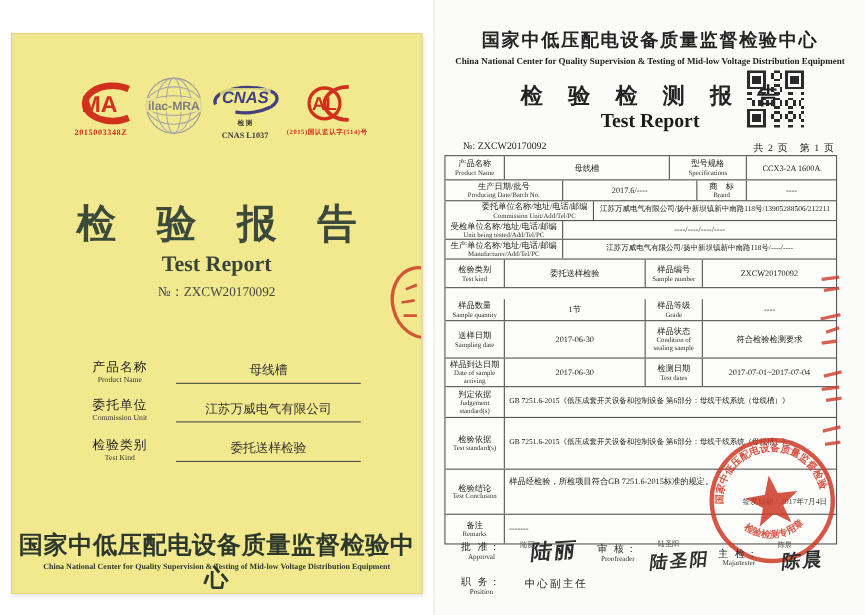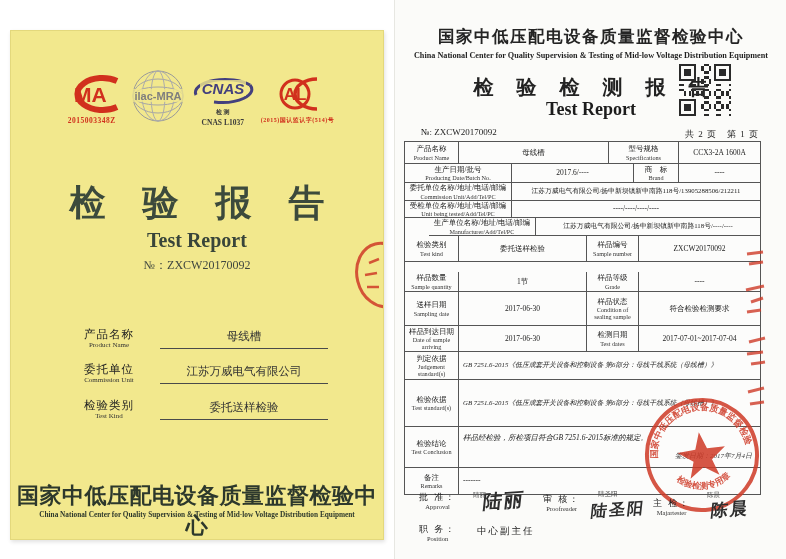--- a/index.html
+++ b/index.html
@@ -50,21 +50,21 @@
   .trow{display:flex;border-bottom:1px solid #555;align-items:stretch;box-sizing:border-box;}
   .trow:last-child{border-bottom:none;}
   .tc{border-right:1px solid #555;display:flex;flex-direction:column;justify-content:center;
     align-items:center;text-align:center;padding:1px 2px;box-sizing:border-box;overflow:hidden;}
   .tc:last-child{border-right:none;justify-content:center;}
   .tc.grow{flex:1;}
   .cn{font-size:7.5px;color:#222;line-height:1.25;}
   .en{font-size:6.2px;color:#333;line-height:1.15;}
   .val{font-size:7.5px;color:#222;line-height:1.3;}
   .val.small{font-size:6.8px;}
-  .leftalign{align-items:flex-start;text-align:left;padding-left:4px;font-style:italic;}
+  .leftalign{align-items:flex-start;text-align:left;padding-left:4px;}
   .w54{width:54px;} .w150{width:150px;} .w70{width:70px;}
   .w107{width:107px;} .w122{width:122px;} .w45{width:45px;}
   .w128{width:128px;} .w52{width:52px;}
   .conc-cell{position:relative;}
   .issue-date{position:absolute;right:8px;bottom:6px;font-size:7px;color:#3f3f3f;}
   
   .round-seal{position:absolute;left:248px;top:396px;width:118px;height:118px;
     opacity:.86;transform:rotate(-8deg);pointer-events:none;}
   .paging-seal{position:absolute;left:348px;top:250px;width:24px;height:165px;opacity:.8;pointer-events:none;}
   
@@ -290,41 +290,41 @@
         </div>
       <div class="tc w45">
           <div class="cn">商　标</div>
           <div class="en">Brand</div>
         </div>
       <div class="tc grow">
           <div class="val">----</div>
         </div>
     </div>
 
-    <div class="trow" style="height:18px;">
+    <div class="trow" style="height:18px;margin-left:28px;">
       <div class="tc w107">
           <div class="cn">委托单位名称/地址/电话/邮编</div>
           <div class="en">Commission Unit/Add/Tel/PC</div>
         </div>
       <div class="tc grow">
           <div class="val small">江苏万威电气有限公司/扬中新坝镇新中南路118号/13905288506/212211</div>
         </div>
     </div>
 
     <div class="trow" style="height:17px;">
       <div class="tc w107">
           <div class="cn">受检单位名称/地址/电话/邮编</div>
           <div class="en">Unit being tested/Add/Tel/PC</div>
         </div>
       <div class="tc grow">
           <div class="val">----/----/----/----</div>
         </div>
     </div>
 
-    <div class="trow" style="height:18px;margin-left:24px;">
+    <div class="trow" style="height:18px;">
       <div class="tc w107">
           <div class="cn">生产单位名称/地址/电话/邮编</div>
           <div class="en">Manufacturer/Add/Tel/PC</div>
         </div>
       <div class="tc grow">
           <div class="val small">江苏万威电气有限公司/扬中新坝镇新中南路118号/----/----</div>
         </div>
     </div>
 
     <div class="trow" style="height:26px;">

